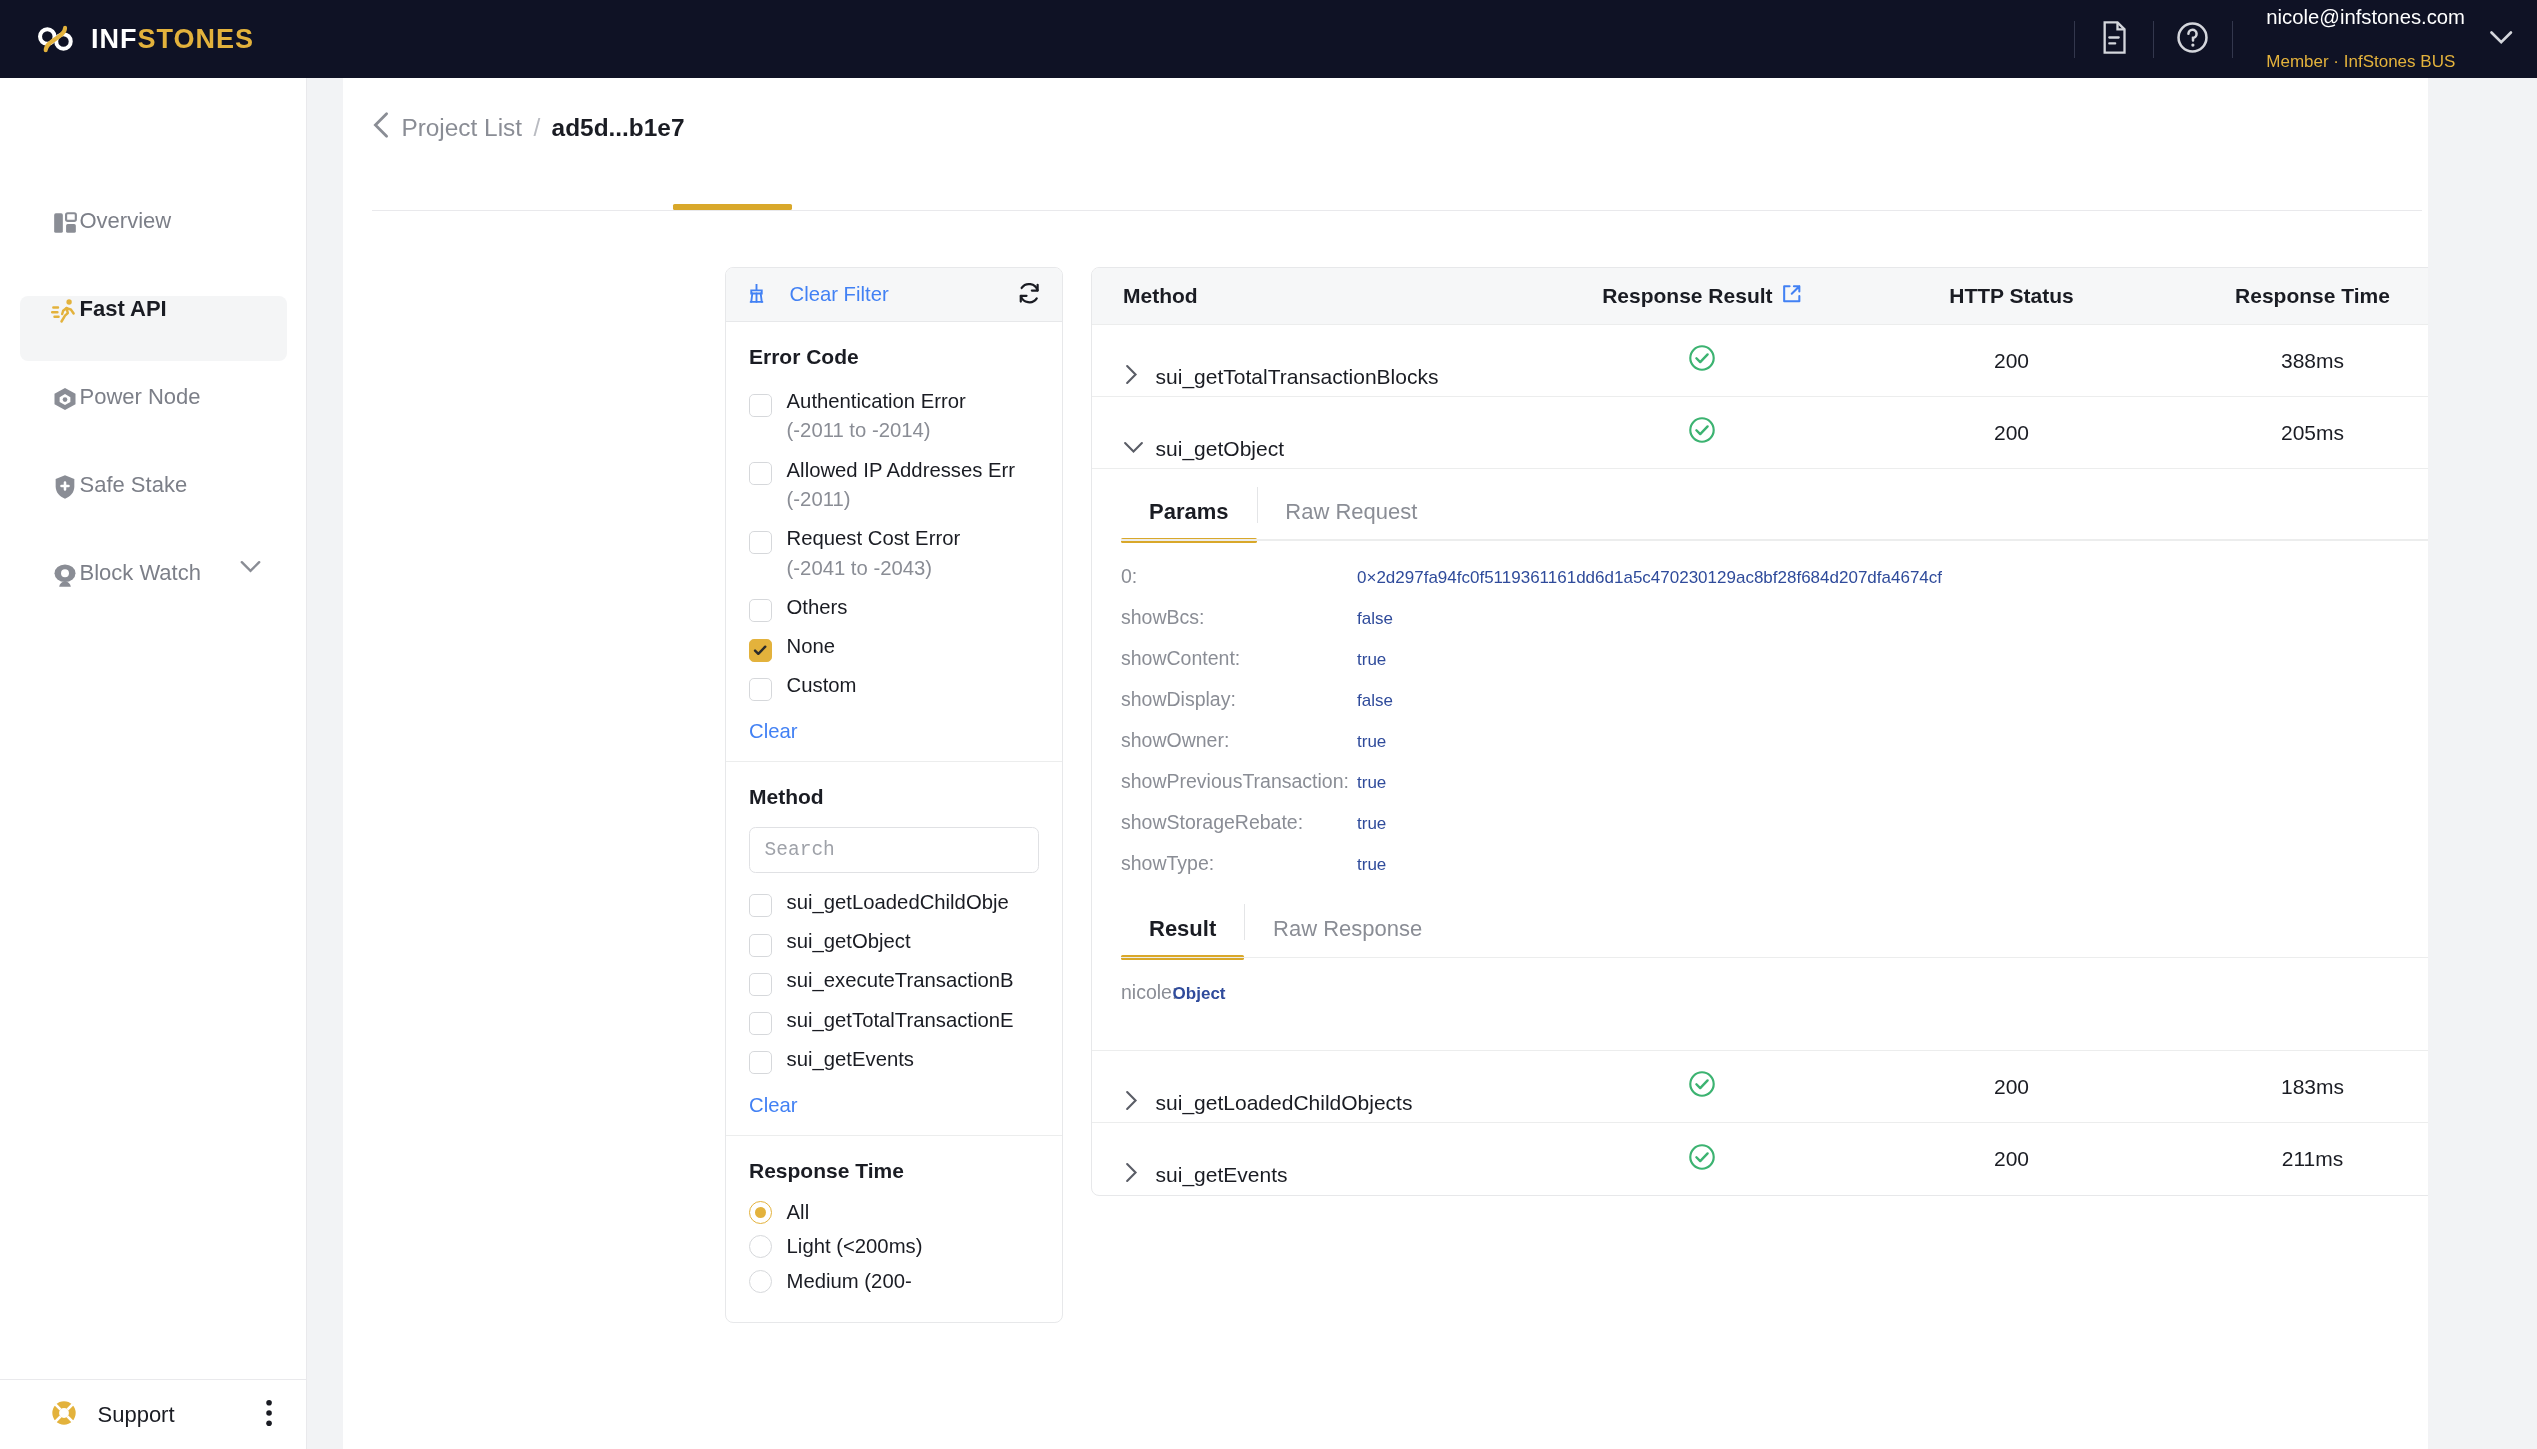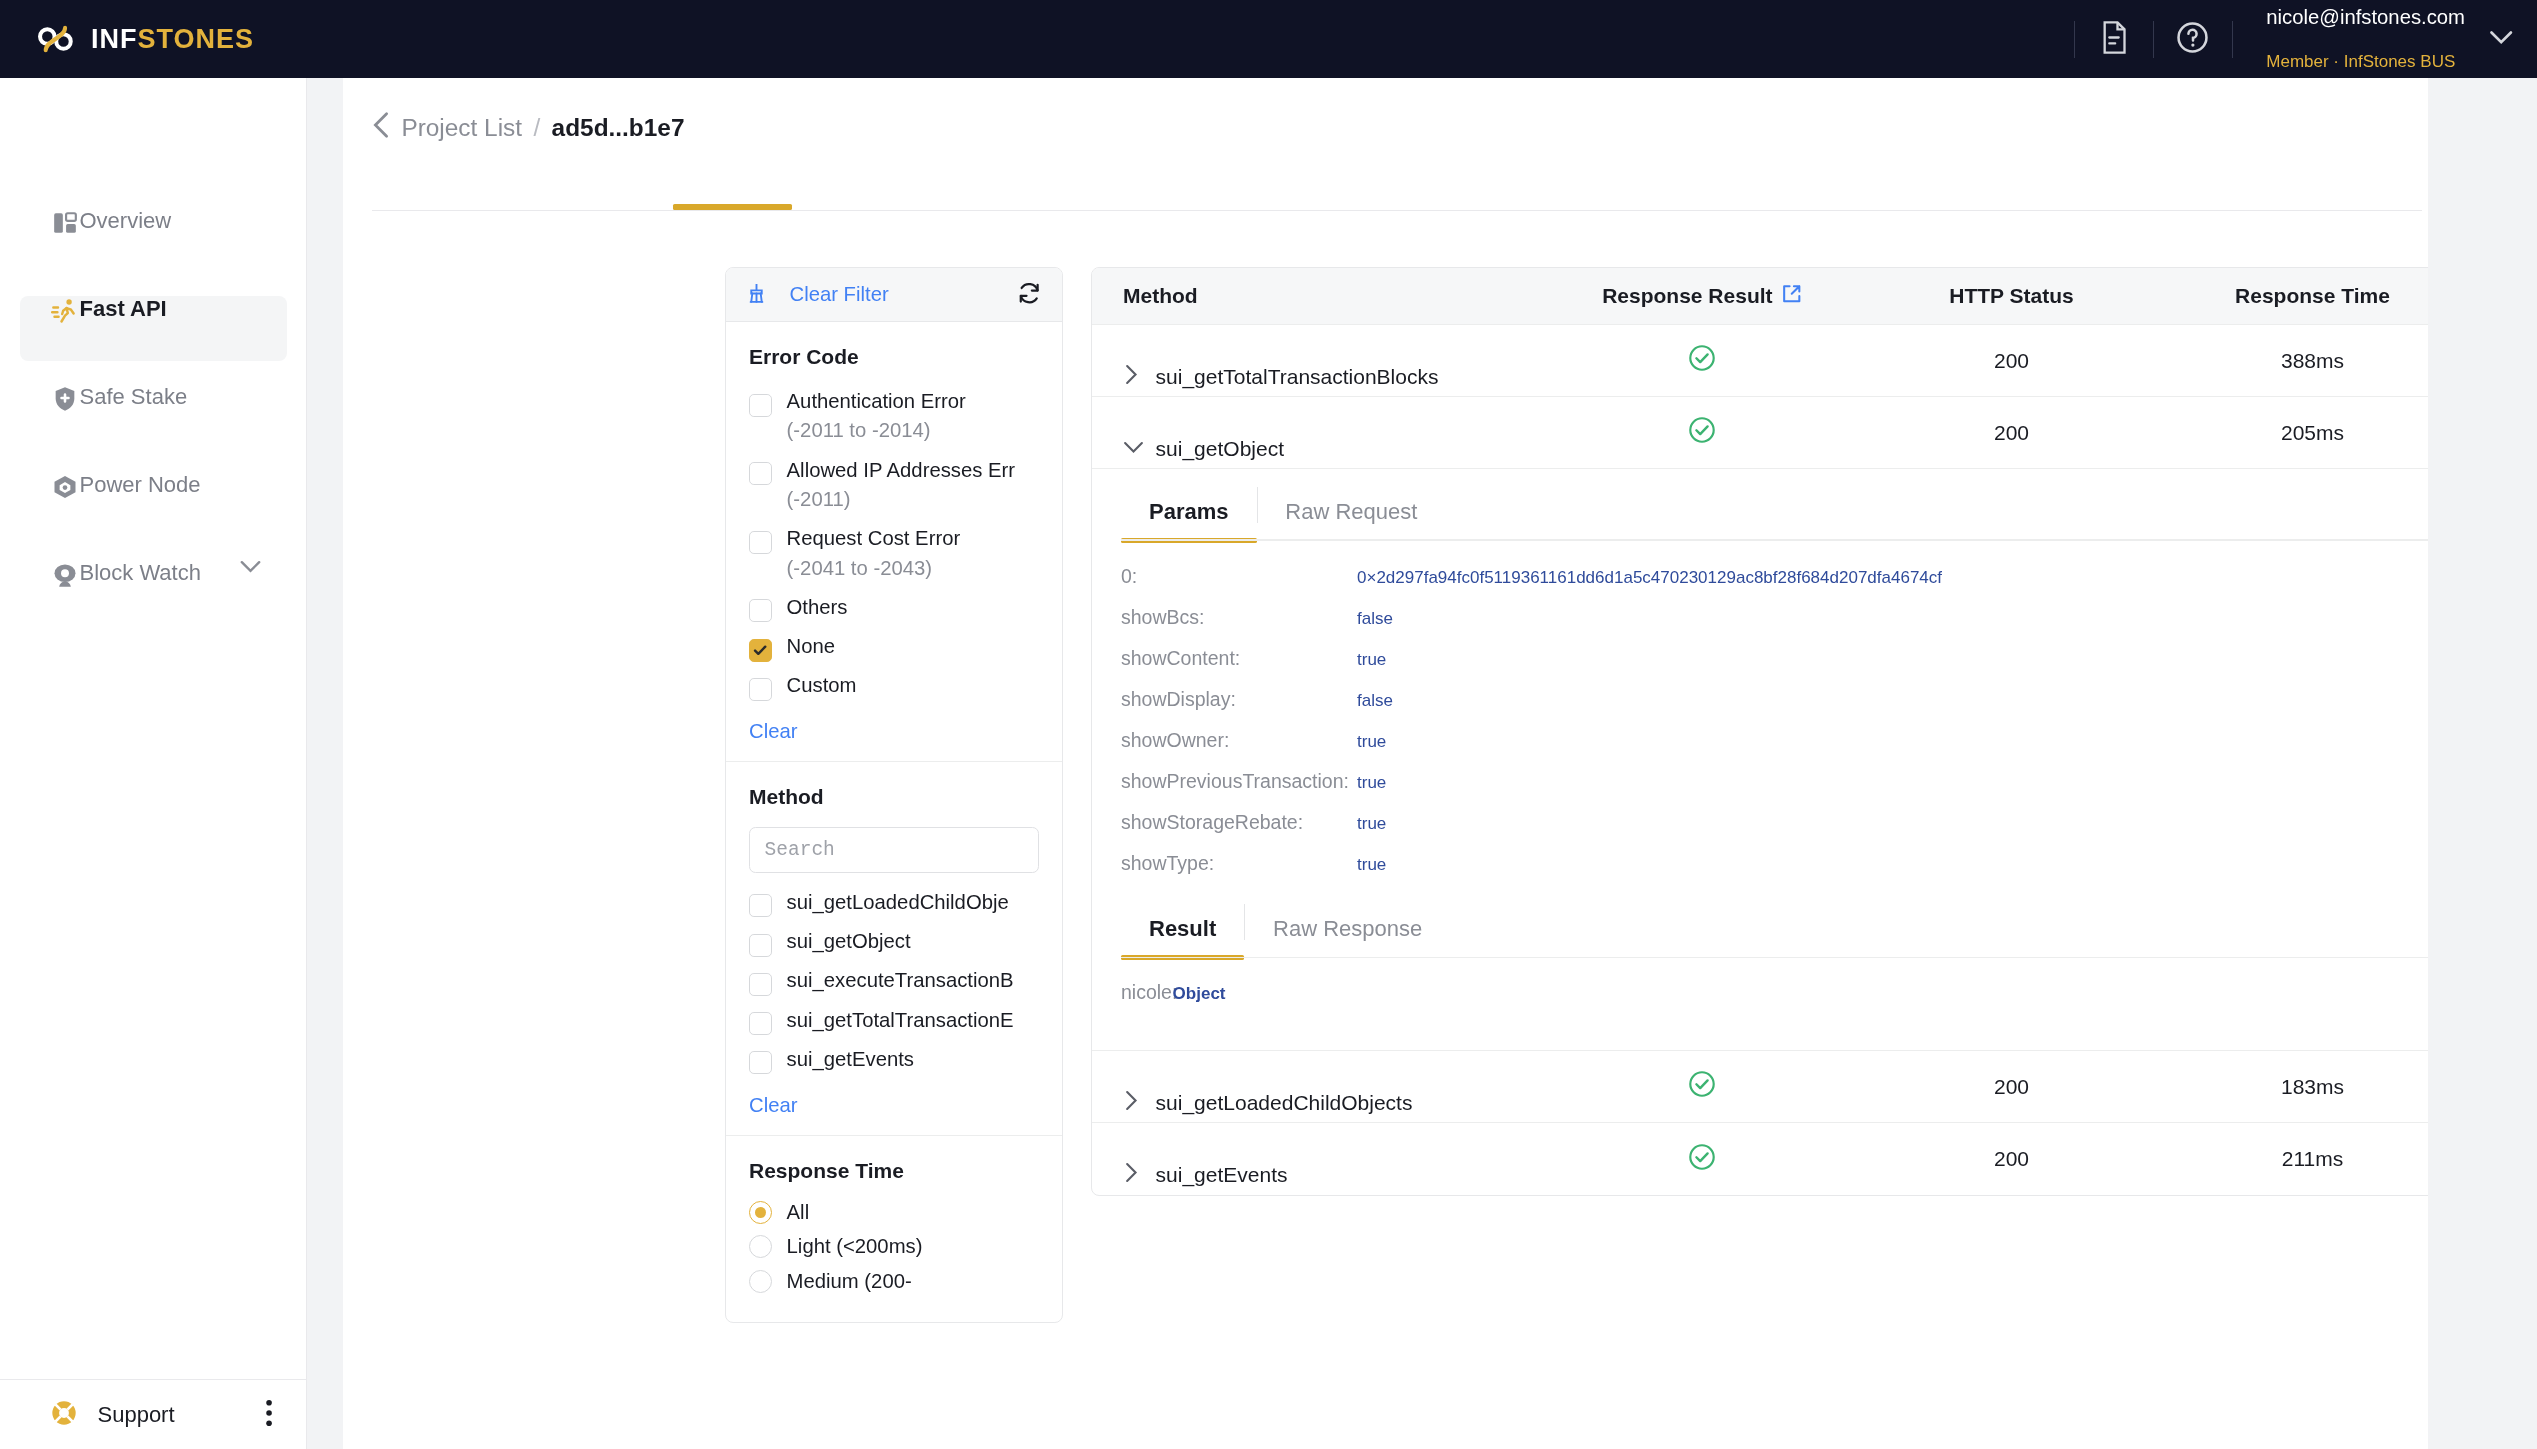--- a/index.html
+++ b/index.html
@@ -282,36 +282,36 @@
           <path d="M13.4 9.5l3.6 1.2 2.4 3.4" fill="none" stroke="#e3b23c" stroke-width="2.1" stroke-linecap="round"></path>
           <path d="M2 9h4M1 13h4.5M3 17h3.5" stroke="#e3b23c" stroke-width="2.1" stroke-linecap="round"></path>
         </svg>
       </span>
       <span class="nav-label">Fast API</span>
     </div>
 
     <div class="nav-item">
       <span class="nav-ico">
         <svg width="28" height="28" viewBox="0 0 24 24">
-            <path d="M12 2l8 3.2v6.4c0 5-3.4 8.8-8 10.4-4.6-1.6-8-5.4-8-10.4V5.2z" fill="#8a8d95"></path>
-            <path d="M12 8.2v6M9 11.2h6" stroke="#ffffff" stroke-width="2.2" stroke-linecap="round"></path>
-          </svg>
-      </span>
-      <span class="nav-label">Safe Stake</span>
+            <path d="M12 2.5l9 5v9l-9 5-9-5v-9z" fill="#8a8d95"></path>
+            <path d="M12 7.8l4.6 2.6v4.2L12 17.2l-4.6-2.6v-4.2z" fill="#ffffff"></path>
+            <circle cx="12" cy="12.5" r="2" fill="#8a8d95"></circle>
+          </svg>
+      </span>
+      <span class="nav-label">Power Node</span>
     </div>
 
     <div class="nav-item">
       <span class="nav-ico">
         <svg width="28" height="28" viewBox="0 0 24 24">
-            <path d="M12 2.5l9 5v9l-9 5-9-5v-9z" fill="#8a8d95"></path>
-            <path d="M12 7.8l4.6 2.6v4.2L12 17.2l-4.6-2.6v-4.2z" fill="#ffffff"></path>
-            <circle cx="12" cy="12.5" r="2" fill="#8a8d95"></circle>
-          </svg>
-      </span>
-      <span class="nav-label">Power Node</span>
+            <path d="M12 2l8 3.2v6.4c0 5-3.4 8.8-8 10.4-4.6-1.6-8-5.4-8-10.4V5.2z" fill="#8a8d95"></path>
+            <path d="M12 8.2v6M9 11.2h6" stroke="#ffffff" stroke-width="2.2" stroke-linecap="round"></path>
+          </svg>
+      </span>
+      <span class="nav-label">Safe Stake</span>
     </div>
 
     <div class="nav-item">
       <span class="nav-ico">
         <svg width="28" height="28" viewBox="0 0 24 24">
             <ellipse cx="12" cy="10.5" rx="9" ry="7.5" fill="#8a8d95"></ellipse>
             <circle cx="12" cy="10.5" r="3.4" fill="#ffffff"></circle>
             <path d="M12 17.5a5 5 0 0 1 5 4.5H7a5 5 0 0 1 5-4.5z" fill="#8a8d95"></path>
           </svg>
       </span>

